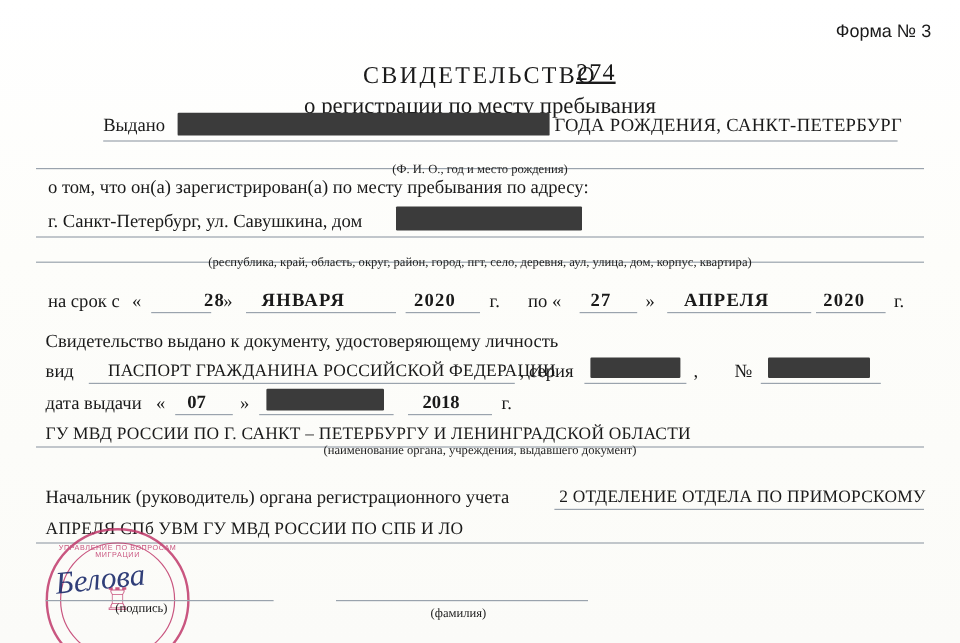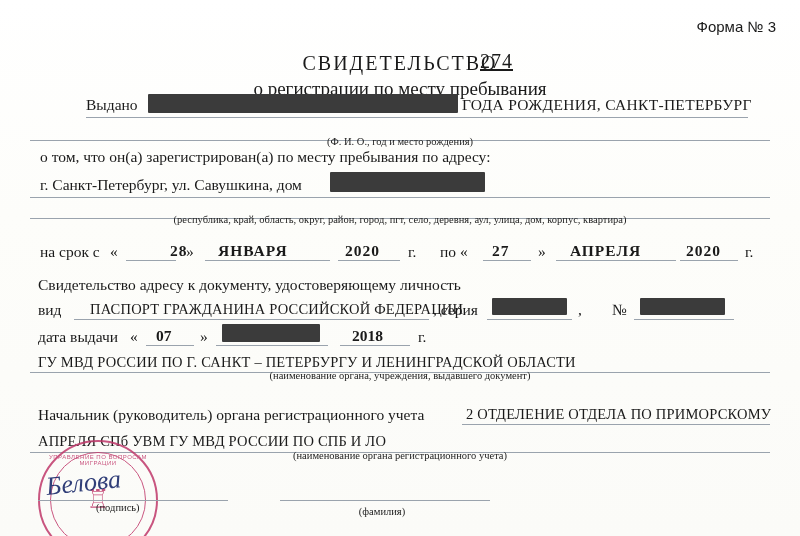--- a/index.html
+++ b/index.html
@@ -197,21 +197,21 @@
   <div class="row" style="left:440px; top:243px;">по «</div>
   <div class="row" style="left:492px; top:242px; font-weight:bold; letter-spacing:1px;">27</div>
   <div class="line" style="left:483px; top:260px; width:48px;"></div>
   <div class="row" style="left:538px; top:243px;">»</div>
   <div class="row" style="left:570px; top:242px; font-weight:bold; letter-spacing:1px;">АПРЕЛЯ</div>
   <div class="line" style="left:556px; top:260px; width:120px;"></div>
   <div class="row" style="left:686px; top:242px; font-weight:bold; letter-spacing:1px;">2020</div>
   <div class="line" style="left:680px; top:260px; width:58px;"></div>
   <div class="row" style="left:745px; top:243px;">г.</div>
 
-  <div class="row" style="left:38px; top:276px;">Свидетельство адресу к документу, удостоверяющему личность</div>
+  <div class="row" style="left:38px; top:276px;">Свидетельство выдано к документу, удостоверяющему личность</div>
 
   <div class="row" style="left:38px; top:301px;">вид</div>
   <div class="row" style="left:78px; top:301px; font-size:14.5px; letter-spacing:0.2px;margin-left:12px;">ПАСПОРТ ГРАЖДАНИНА РОССИЙСКОЙ ФЕДЕРАЦИИ</div>
   <div class="line" style="left:74px; top:319px; width:355px;"></div>
   <div class="row" style="left:433px; top:301px;">, серия</div>
   <div class="redact" style="left:492px; top:298px; width:75px; height:17px;"></div>
   <div class="line" style="left:487px; top:319px; width:85px;"></div>
   <div class="row" style="left:578px; top:301px;">,</div>
   <div class="row" style="left:612px; top:301px;">№</div>
   <div class="redact" style="left:640px; top:298px; width:85px; height:17px;"></div>
@@ -230,21 +230,20 @@
 
   <div class="row" style="left:38px; top:354px; font-size:14.5px; letter-spacing:0.2px;">ГУ  МВД  РОССИИ  ПО  Г. САНКТ – ПЕТЕРБУРГУ  И  ЛЕНИНГРАДСКОЙ ОБЛАСТИ</div>
   <div class="line" style="left:30px; top:372px; width:740px;"></div>
   <div class="caption" style="left:0; top:370px;">(наименование органа, учреждения, выдавшего документ)</div>
 
   <div class="row" style="left:38px; top:406px;">Начальник (руководитель) органа регистрационного учета</div>
   <div class="row" style="left:466px; top:406px; font-size:14.5px; letter-spacing:0.2px;">2 ОТДЕЛЕНИЕ ОТДЕЛА  ПО ПРИМОРСКОМУ</div>
   <div class="line" style="left:462px; top:424px; width:308px;"></div>
   <div class="row" style="left:38px; top:433px; font-size:14.5px; letter-spacing:0.2px;">АПРЕЛЯ СПб УВМ  ГУ  МВД РОССИИ  ПО СПБ  И  ЛО</div>
   <div class="line" style="left:30px; top:452px; width:740px;"></div>
-  <div class="caption" style="left:0; top:450px;">(наименование органа регистрационного учета)</div>
 
   <div class="stamp">
     <div class="stamp-inner"></div>
     <div class="stamp-txt" style="top:12px;">УПРАВЛЕНИЕ ПО ВОПРОСАМ МИГРАЦИИ</div>
     <div class="stamp-eagle">♖</div>
 
   </div>
 
   <div class="signature">Белова</div>
   <div class="line" style="left:38px; top:500px; width:190px;"></div>

